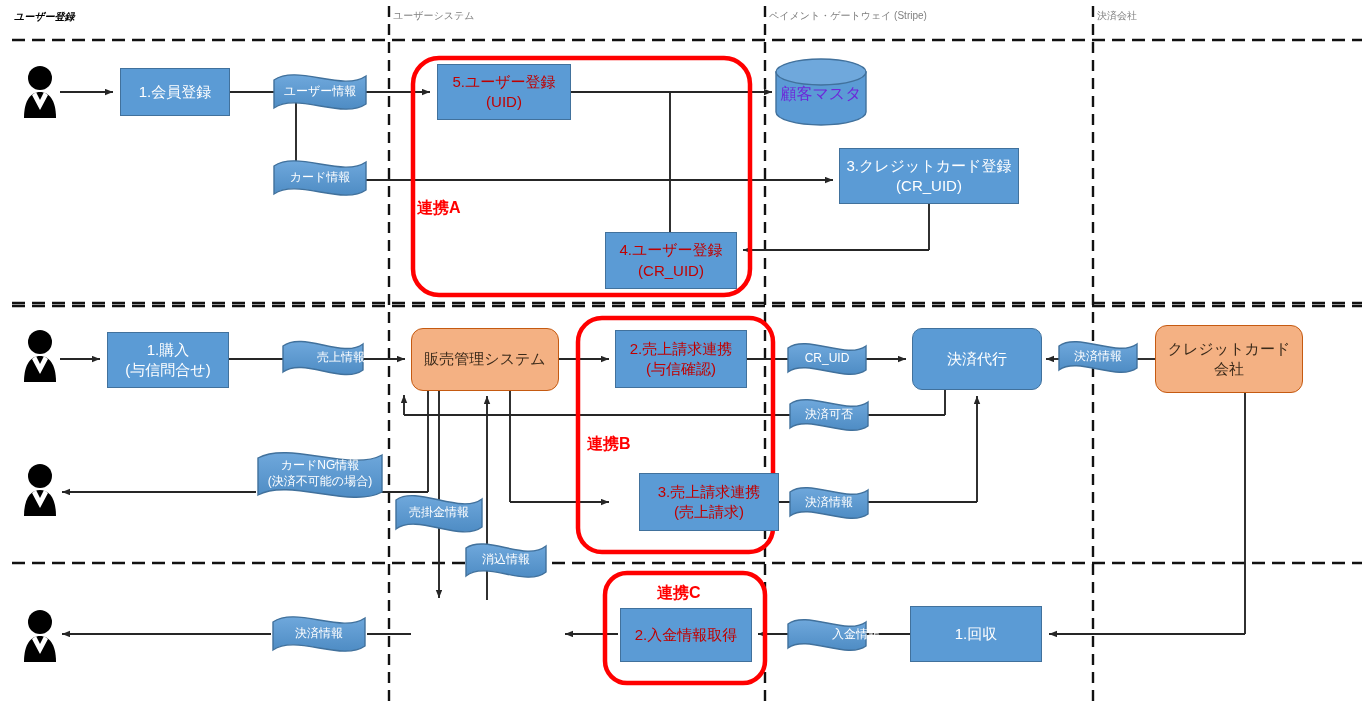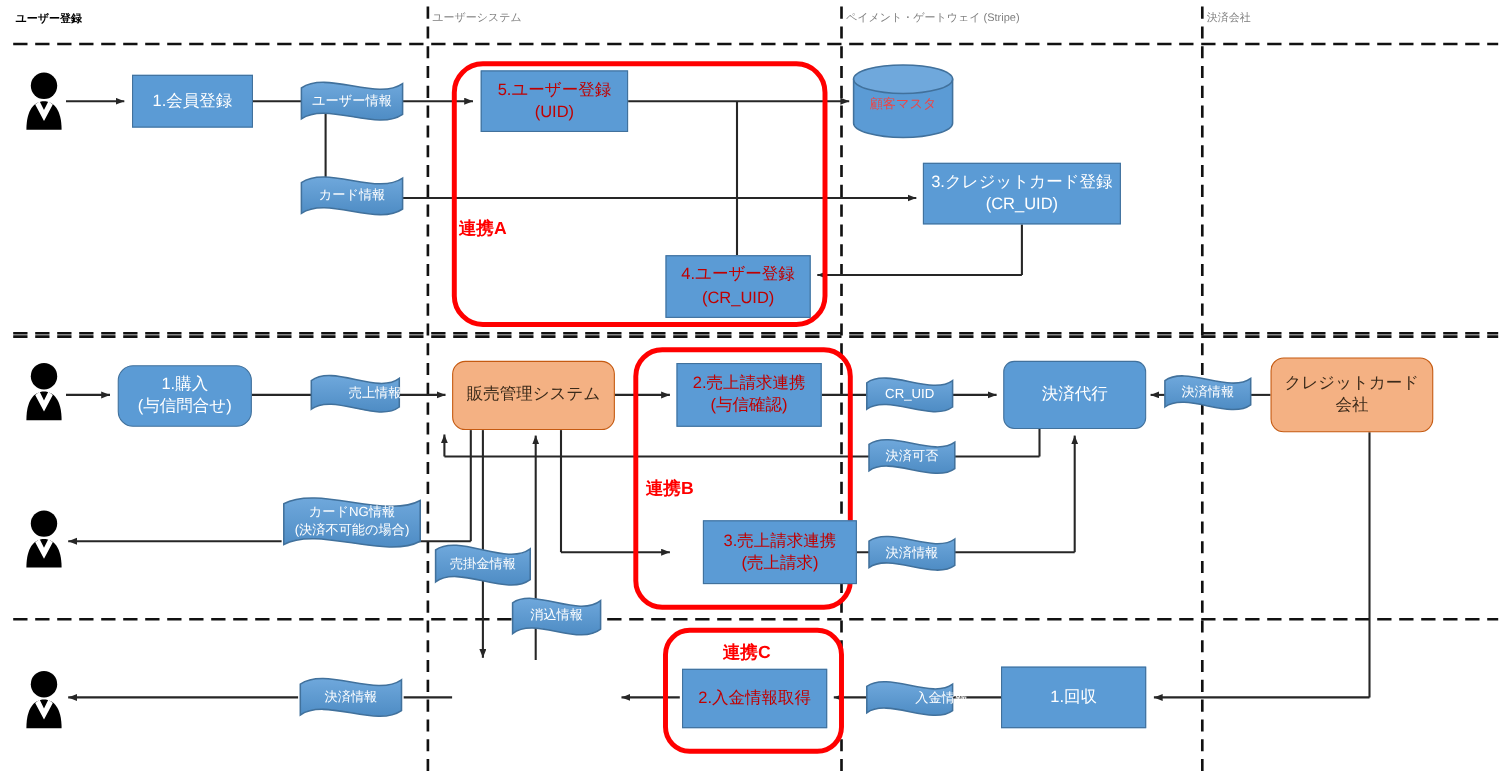--- a/index.html
+++ b/index.html
@@ -1,31 +1,31 @@
 <!DOCTYPE html>
 <html><head>
 <meta charset="utf-8">
 <style>
   html,body{margin:0;padding:0;background:#fff;}
   body{font-family:"Liberation Sans","DejaVu Sans",sans-serif;}
   #canvas{position:relative;width:1372px;height:708px;background:#fff;overflow:hidden;}
   #svg{position:absolute;left:0;top:0;width:1372px;height:708px;}
   .lane-label{position:absolute;font-size:10px;color:#7f7f7f;white-space:nowrap;}
-  .lane-label.first{color:#000;font-weight:bold;}
+  .lane-label.first{color:#000;font-weight:bold;font-style:italic;}
   .node{position:absolute;box-sizing:border-box;display:flex;align-items:center;justify-content:center;
         text-align:center;line-height:1.35;white-space:pre-line;}
   .box-blue{background:#5B9BD5;border:1px solid #41719C;color:#fff;font-size:15px;}
   .box-blue.redtext{color:#C00000;}
   .box-orange{background:#F4B183;border:1px solid #C55A11;color:#3a2a1a;font-size:15px;border-radius:12px;}
   .tag{position:absolute;color:#FF0000;font-weight:bold;font-size:16px;white-space:nowrap;}
   .flag-text{position:absolute;left:0;top:0;width:100%;height:100%;display:flex;flex-direction:column;
              align-items:center;justify-content:center;color:#fff;font-size:12px;text-align:center;line-height:1.3;
              white-space:pre-line;pointer-events:none;}
   .cyl-text{position:absolute;left:0;top:0;width:100%;height:100%;display:flex;align-items:center;
-            justify-content:center;color:#ef4444;font-size:12px;pointer-events:none;}
+            justify-content:center;color:#6d28d9;font-size:16px;pointer-events:none;}
 </style>
 </head>
 <body>
 
 <div id="canvas">
 
   <svg id="svg" viewBox="0 0 1372 708">
     <defs>
       <marker id="ah" markerWidth="9" markerHeight="9" refX="8" refY="3.2" orient="auto" markerUnits="userSpaceOnUse">
         <path d="M0,0 L8,3.2 L0,6.4 z" fill="#262626"></path>
@@ -193,21 +193,21 @@
   <div class="node box-blue" style="left:839px;top:148px;width:180px;height:56px;">3.クレジットカード登録
 (CR_UID)</div>
   <div class="node box-blue redtext" style="left:605px;top:232px;width:132px;height:57px;">4.ユーザー登録
 (CR_UID)</div>
 
   <div class="flag-text" style="left:274px;top:72px;width:92px;height:40px;">ユーザー情報</div>
   <div class="flag-text" style="left:274px;top:158px;width:92px;height:40px;">カード情報</div>
 
   <div class="cyl-text" style="position:absolute;left:776px;top:66px;width:90px;height:56px;">顧客マスタ</div>
 
-  <div class="node box-blue" style="left:107px;top:332px;width:122px;height:56px;border-radius:14px;">1.購入
+  <div class="node box-blue" style="left:107px;top:332px;width:122px;height:56px;">1.購入
 (与信問合せ)</div>
   <div class="node box-orange" style="left:411px;top:328px;width:148px;height:63px;">販売管理システム</div>
   <div class="node box-blue redtext" style="left:615px;top:330px;width:132px;height:58px;">2.売上請求連携
 (与信確認)</div>
   <div class="node box-blue redtext" style="left:615px;top:473px;width:140px;height:58px;margin-left:24px;">3.売上請求連携
 (売上請求)</div>
   <div class="node box-blue" style="left:912px;top:328px;width:130px;height:62px;border-radius:10px;">決済代行</div>
   <div class="node box-orange" style="left:1155px;top:325px;width:148px;height:68px;">クレジットカード
 会社</div>
 

